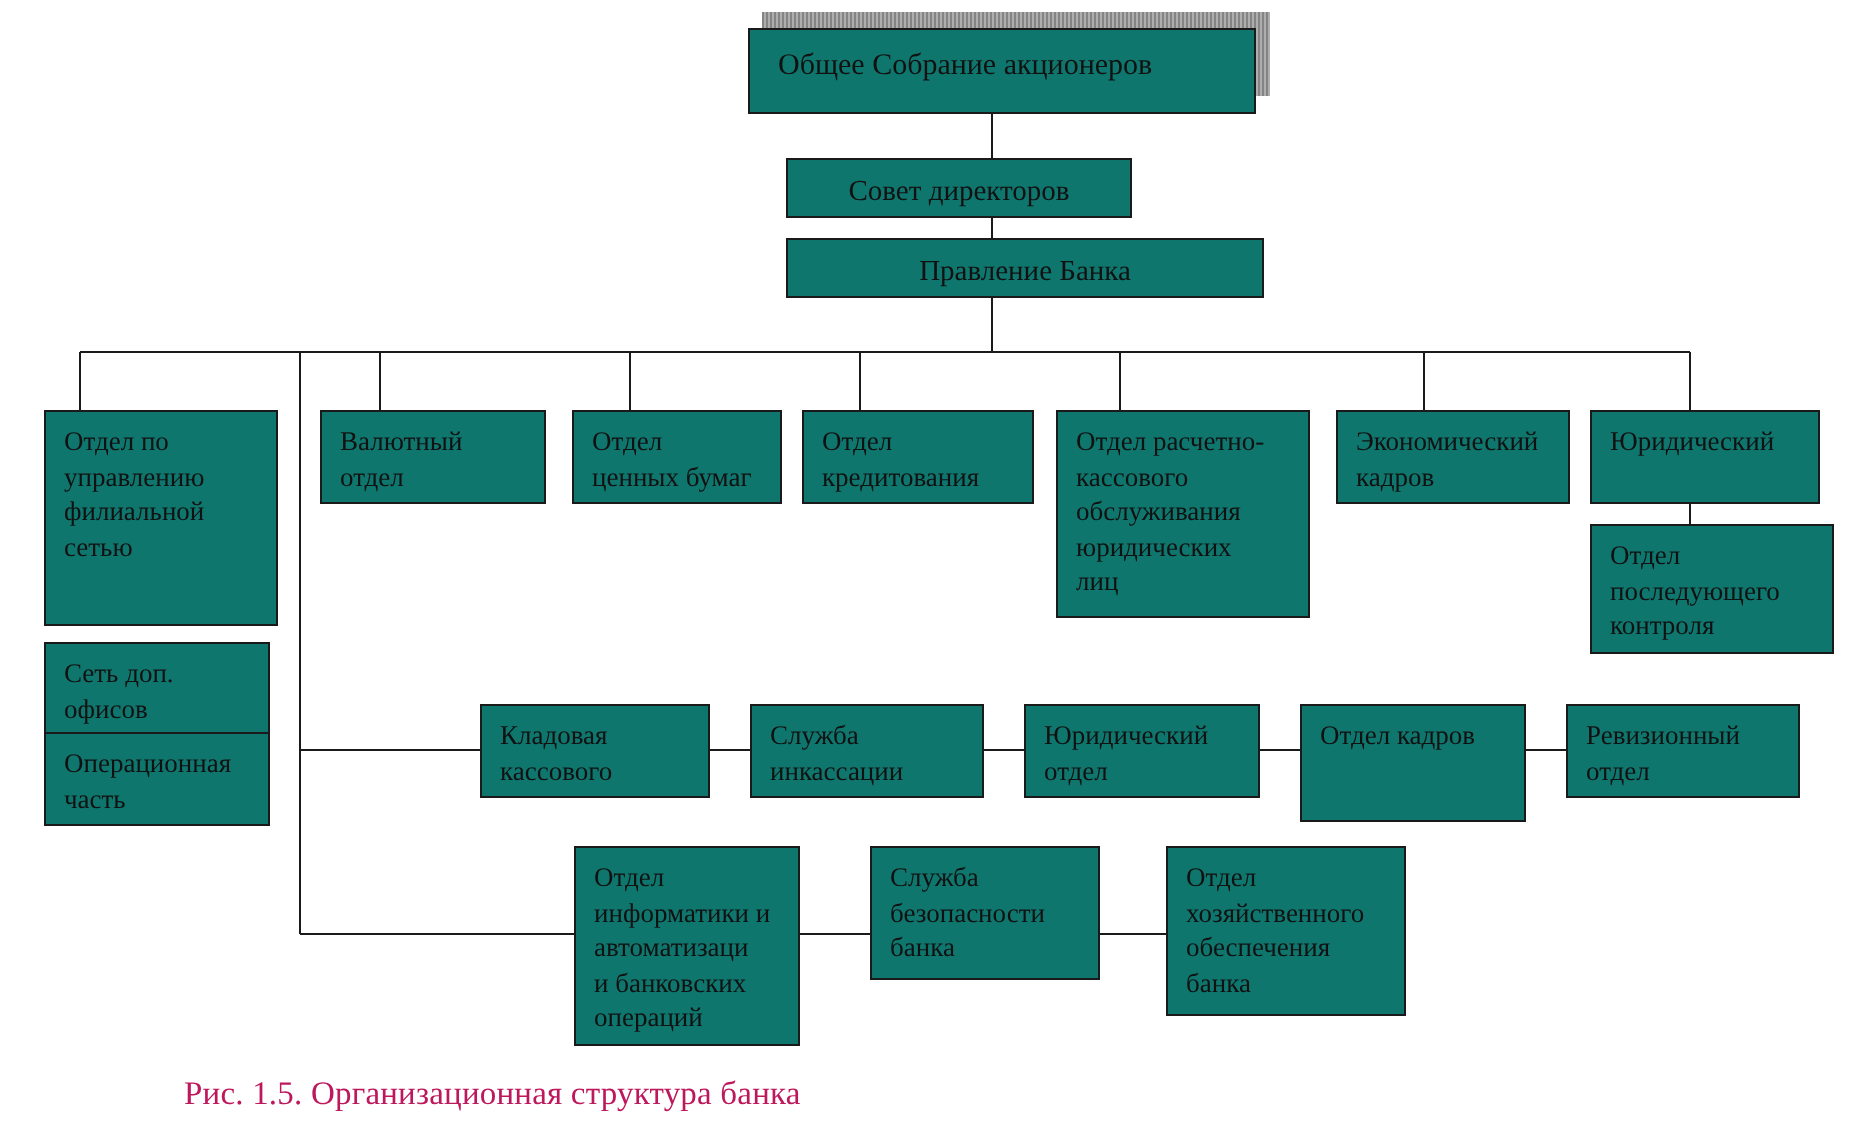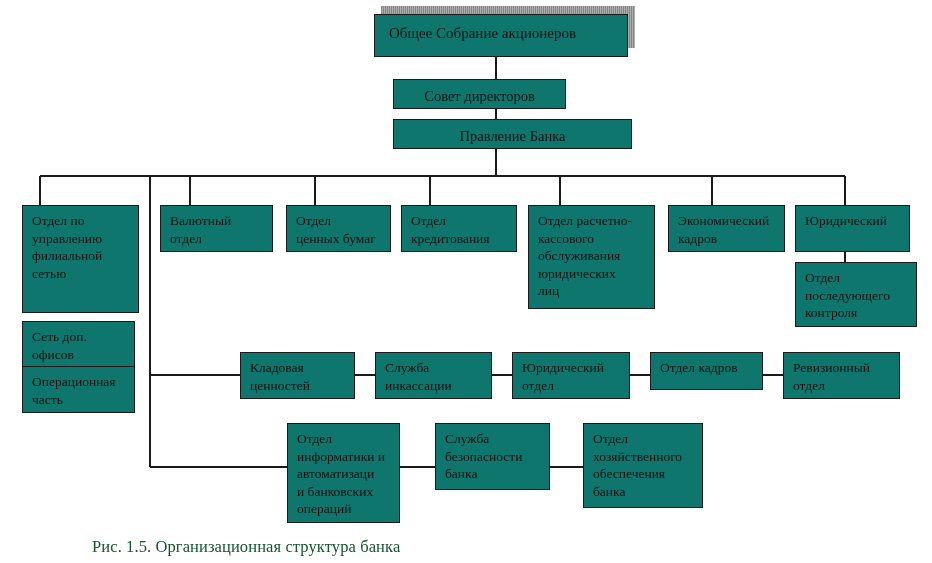--- a/index.html
+++ b/index.html
@@ -58,21 +58,21 @@
     background-image: repeating-linear-gradient(
       90deg,
       #7a7a7a 0px, #7a7a7a 1px,
       #a8a8a8 1px, #a8a8a8 2px
     );
     opacity: 0.92;
   }
   .caption {
     position: absolute;
     font-size: 16.5px;
-    color: #14532d;
+    color: #be185d;
     letter-spacing: 0.1px;
     white-space: nowrap;
     z-index: 4;
   }
 </style>
 </head>
 <body>
 
 <div id="canvas">
 
@@ -152,29 +152,29 @@
 последующего
 контроля</div>
 
   <div class="node" style="left:22px; top:305px; width:113px; height:47px;margin-top:16px;">Сеть доп.
 офисов</div>
 
   <div class="node" style="left:22px; top:366px; width:113px; height:47px;">Операционная
 часть</div>
 
   <div class="node" style="left:240px; top:352px; width:115px; height:47px;">Кладовая
-ценностей</div>
+кассового</div>
 
   <div class="node" style="left:375px; top:352px; width:117px; height:47px;">Служба
 инкассации</div>
 
   <div class="node" style="left:512px; top:352px; width:118px; height:47px;">Юридический
 отдел</div>
 
-  <div class="node" style="left:650px; top:352px; width:113px; height:38px;">Отдел кадров</div>
+  <div class="node" style="left:650px; top:352px; width:113px; height:59px;">Отдел кадров</div>
 
   <div class="node" style="left:783px; top:352px; width:117px; height:47px;">Ревизионный
 отдел</div>
 
   <div class="node" style="left:287px; top:423px; width:113px; height:100px;">Отдел
 информатики и
 автоматизаци
 и банковских
 операций</div>
 

